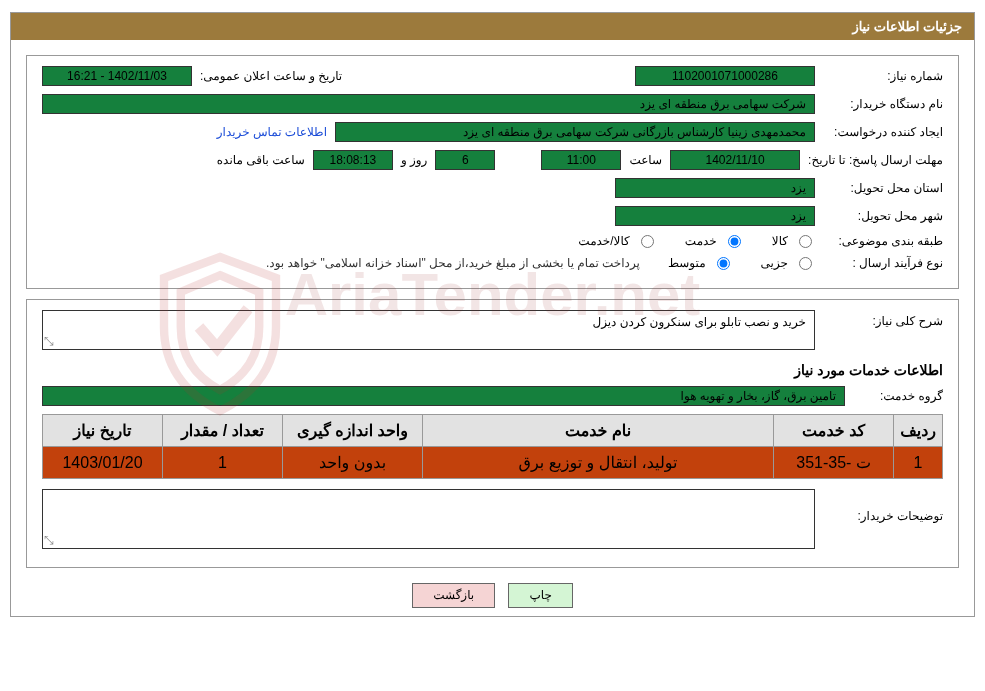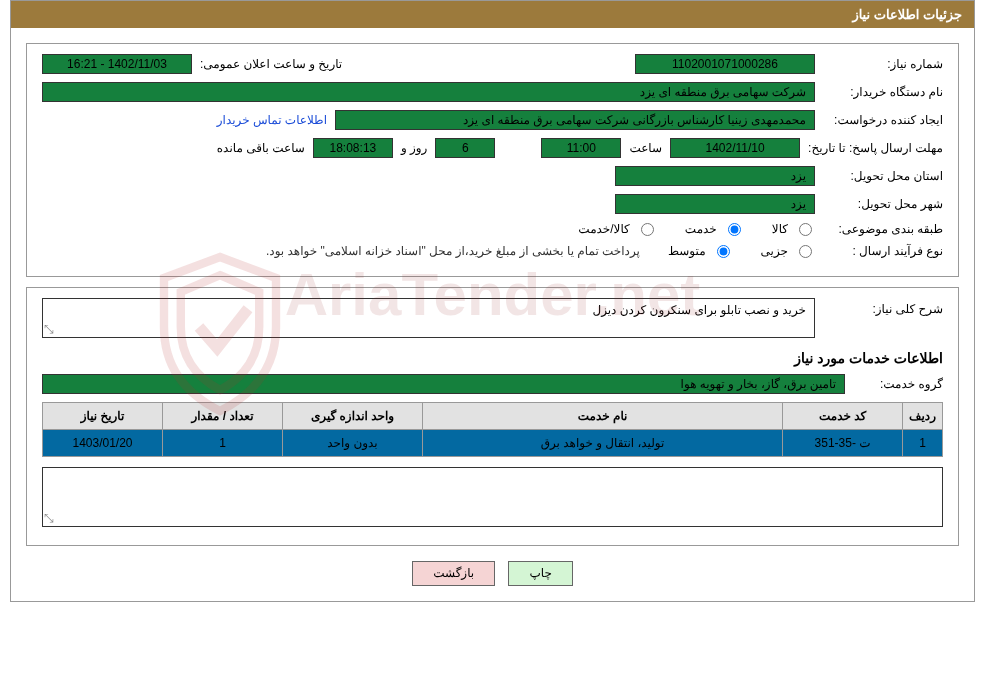--- a/index.html
+++ b/index.html
@@ -1,35 +1,35 @@
 <!DOCTYPE html>
 <html dir="rtl" lang="fa"><head>
 <meta charset="utf-8">
 <style>
 * { box-sizing: border-box; margin: 0; padding: 0; }
 body { font-family: Tahoma, Arial, sans-serif; font-size: 12px; background: #fff; direction: rtl; padding: 0; position: relative; width: 985px; height: 691px; overflow: hidden; }
-.outer { border: 1px solid #999; margin: 0 10px; padding-bottom: 15px; }
+.outer { border: 1px solid #999; margin: 12px 10px; padding-bottom: 8px; }
 .header-bar { background: #9c7a3c; color: #fff; padding: 6px 12px; font-size: 13px; font-weight: bold; }
 .form-section { border: 1px solid #999; margin: 15px 15px 10px 15px; padding: 10px 15px; }
 .row { display: flex; align-items: center; gap: 8px; margin-bottom: 8px; flex-wrap: nowrap; }
 .label { font-weight: normal; white-space: nowrap; min-width: 120px; }
 .field { border: 1px solid #333; padding: 2px 6px; background: #15803d; text-align: center; min-width: 60px; }
 .field-wide { flex: 1; text-align: right; padding-right: 8px; }
 .link-blue { color: #1d4ed8; cursor: pointer; }
 .radio-group { display: inline-flex; align-items: center; gap: 8px; margin-left: 20px; }
 input[type="radio"] { margin: 0 3px; }
 .section2 { border: 1px solid #999; margin: 10px 15px; padding: 10px 15px; }
 .desc-box { border: 1px solid #333; padding: 4px 8px; flex: 1; min-height: 40px; position: relative; text-align: right; }
 .desc-box.big { min-height: 60px; }
 .resize-handle { position: absolute; bottom: 1px; left: 1px; font-size: 12px; color: #888; }
 .sub-title { font-weight: bold; margin: 12px 0 8px 0; font-size: 14px; }
 table { width: 100%; border-collapse: collapse; margin-top: 6px; }
-th, td { border: 1px solid #999; padding: 6px; text-align: center; font-size: 12px; }
+th, td { border: 1px solid #999; padding: 6px; text-align: center; font-size: 16px; }
 th { background: #e2e2e2; font-weight: bold; }
-td { background: #0369a1; }
+td { background: #c2410c; }
 .btn-row { text-align: center; margin-top: 15px; }
 .btn { display: inline-block; padding: 4px 20px; border: 1px solid #666; cursor: pointer; font-family: Tahoma; font-size: 12px; margin: 0 5px; }
 .btn-print { background: #d4f5d4; }
 .btn-back { background: #f5d4d4; }
 .note-text { color: #333; }
 .watermark { position: absolute; top: 260px; left: 50%; transform: translateX(-50%); font-size: 60px; font-weight: bold; color: rgba(150,40,40,0.12); pointer-events: none; z-index: 5; white-space: nowrap; font-family: Arial; }
 .watermark-shield { position: absolute; top: 250px; left: 150px; width: 140px; height: 160px; pointer-events: none; z-index: 5; }
 </style>
 </head>
 <body>
@@ -145,29 +145,30 @@
         <th>نام خدمت</th>
         <th style="width:140px">واحد اندازه گیری</th>
         <th style="width:120px">تعداد / مقدار</th>
         <th style="width:120px">تاریخ نیاز</th>
       </tr>
     </thead>
     <tbody>
       <tr>
         <td>1</td>
         <td>ت -35-351</td>
-        <td>تولید، انتقال و خواهد برق</td>
+        <td>تولید، انتقال و توزیع برق</td>
         <td>بدون واحد</td>
         <td>1</td>
         <td>1403/01/20</td>
       </tr>
     </tbody>
   </table>
 
   <div class="row" style="align-items:flex-start;margin-top:10px">
+    <span class="label" style="padding-top:20px">توضیحات خریدار:</span>
     <div class="desc-box big">
       <span></span>
       <span class="resize-handle">⤡</span>
     </div>
   </div>
 
 </div>
 
 <div class="btn-row">
   <button class="btn btn-print">چاپ</button>

